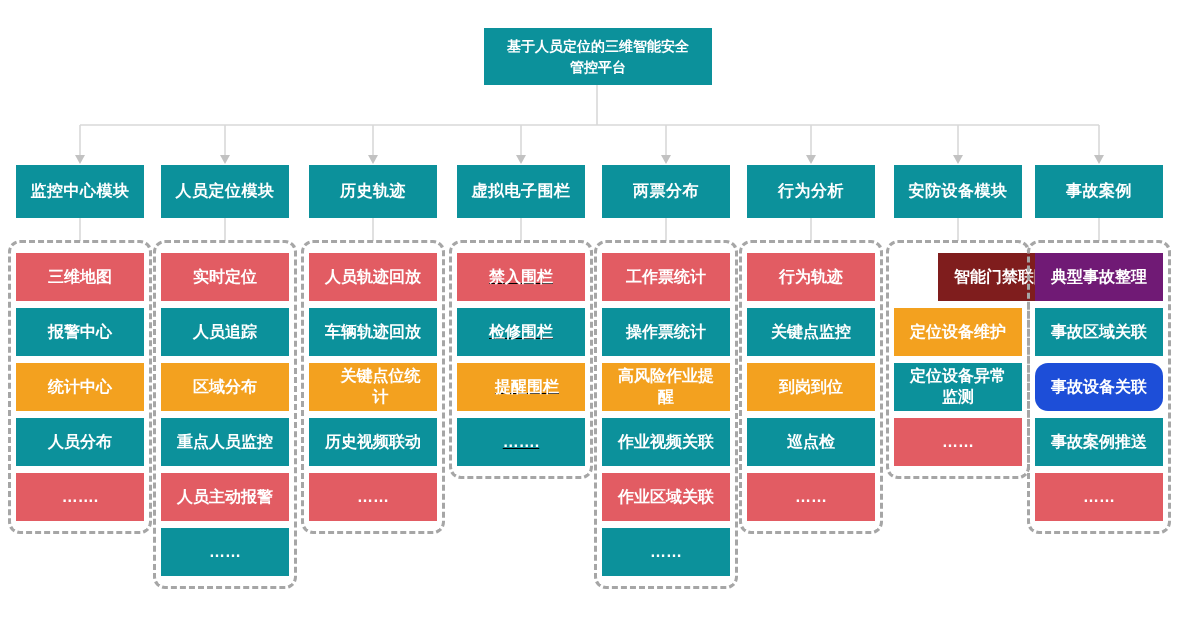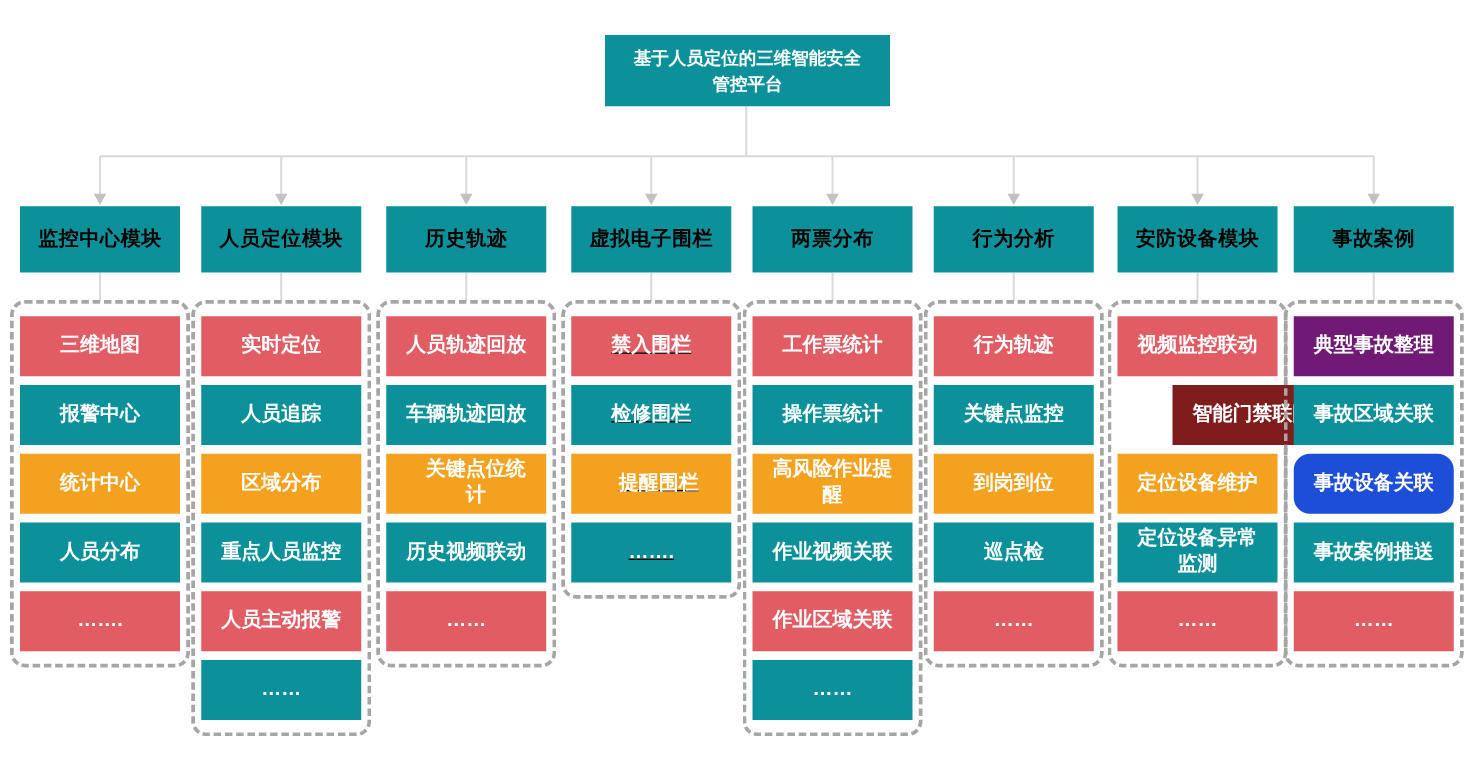--- a/index.html
+++ b/index.html
@@ -34,21 +34,21 @@
     width: 144px;
     display: flex;
     flex-direction: column;
     align-items: center;
   }
   .module-header {
     width: 128px; height: 53px;
     box-sizing: border-box;
     display: flex; align-items: center; justify-content: center;
     text-align: center;
-    color: #000000;
+    color: #ffffff;
     font-weight: bold;
     font-size: 16px;
     letter-spacing: 0.5px;
   }
   .header-link-spacer { height: 22px; width: 100%; }
   .dashed-group {
     width: 144px;
     box-sizing: border-box;
     border: 3px dashed #a6a6a6;
     border-radius: 12px;
@@ -175,21 +175,20 @@
         <div class="feature-cell" style="background: rgb(243, 161, 31);">到岗到位</div>
         <div class="feature-cell" style="background: rgb(12, 145, 155);">巡点检</div>
         <div class="feature-cell" style="background: rgb(226, 92, 99);">……</div>
       </div>
   </div>
 
   <div class="module-col" style="left: 886px;">
     <div class="module-header" style="background: rgb(12, 145, 155);">安防设备模块</div>
     <div class="header-link-spacer"></div>
     <div class="dashed-group" style="border-color: rgb(166, 166, 166);">
-        <div class="feature-cell" style="background: rgb(226, 92, 99);">视频监控联动</div>
         <div class="feature-cell" style="background: #7f1d1d; margin-left: 44px;">智能门禁联防</div>
         <div class="feature-cell" style="background: rgb(243, 161, 31);">定位设备维护</div>
         <div class="feature-cell" style="background: rgb(12, 145, 155);">定位设备异常监测</div>
         <div class="feature-cell" style="background: rgb(226, 92, 99);">……</div>
       </div>
   </div>
 
   <div class="module-col" style="left: 1027px;">
     <div class="module-header" style="background: rgb(12, 145, 155);">事故案例</div>
     <div class="header-link-spacer"></div>

